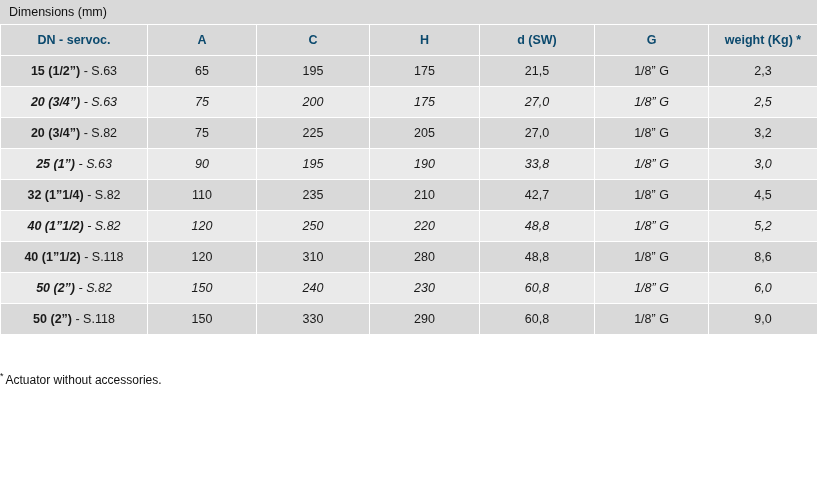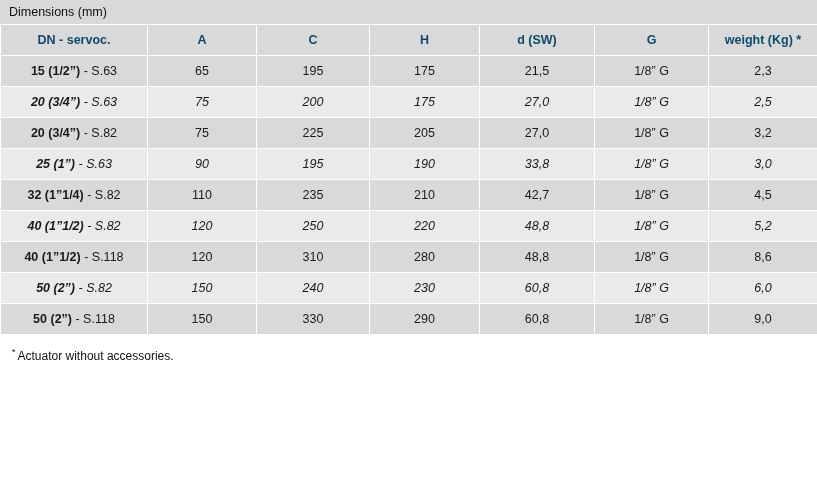--- a/index.html
+++ b/index.html
@@ -65,22 +65,22 @@
     background: #eaeaea;
     font-style: italic;
   }
   td.dncell {
     font-weight: normal;
   }
   td.dncell .dnbold {
     font-weight: bold;
   }
   .footnote {
-    margin-top: 12px;
-    padding-left: 12px;
+    margin-top: 36px;
+    padding-left: 0;
     font-size: 12px;
     color: #111111;
   }
   .footnote .star {
     font-size: 9px;
     vertical-align: super;
     margin-right: 2px;
   }
 </style>
 </head>

